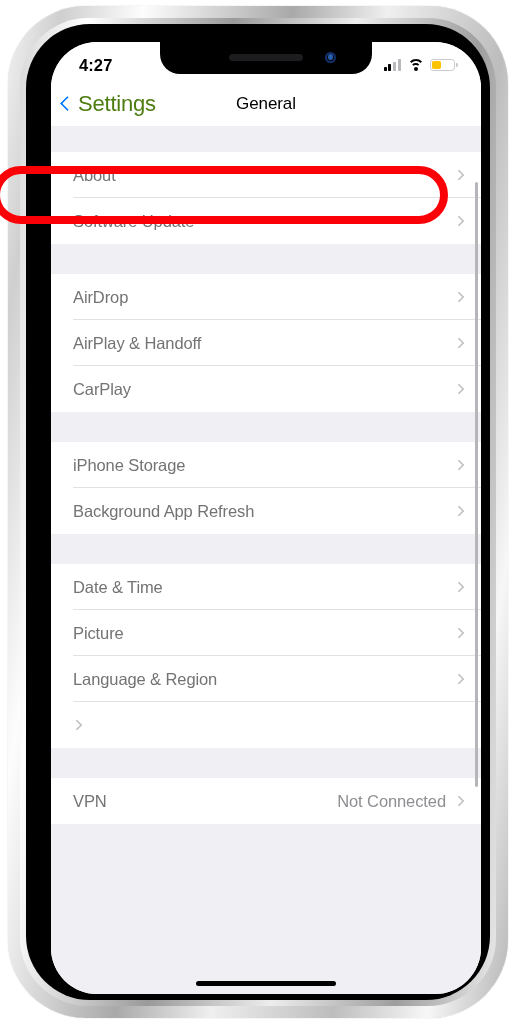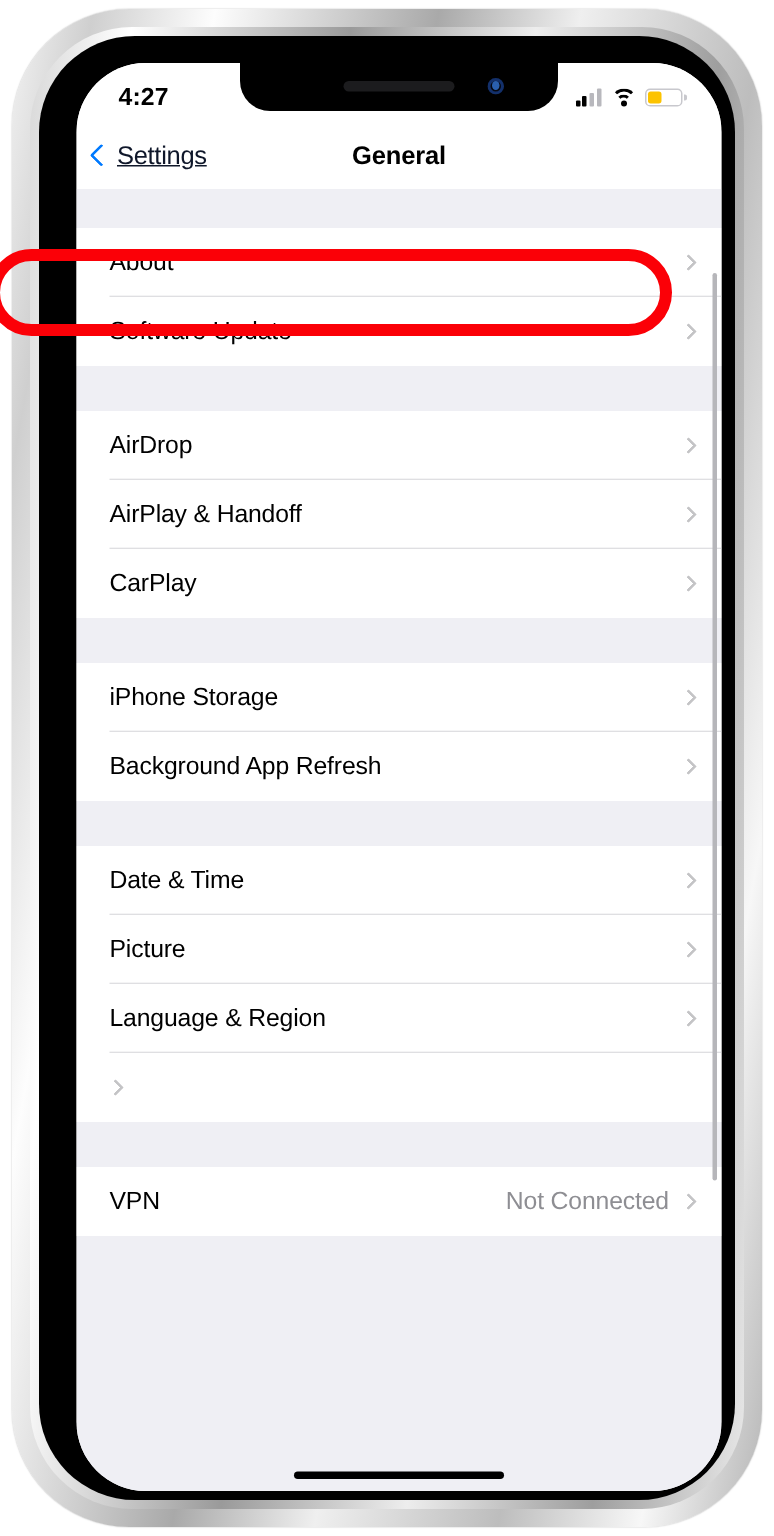--- a/index.html
+++ b/index.html
@@ -102,41 +102,41 @@
   }
   .nav-back{
     position:absolute; left:11px; display:flex; align-items:center; gap:5px;
     color:#007aff; cursor:pointer;
   }
   .chev-back{
     width:11px; height:11px; border-left:2.9px solid #007aff;
     border-bottom:2.9px solid #007aff; transform:rotate(45deg);
     border-radius:1.5px; margin-bottom:1px;
   }
-  .nav-back-label{ font-size:17px; color:#0f172a; letter-spacing:-.2px;text-decoration:underline; }
+  .nav-back-label{ font-size:22px; color:#4d7c0f; letter-spacing:-.2px; }
   .nav-title{
     position:absolute; left:0; width:100%; text-align:center;
-    font-size:17px; font-weight:700; color:#000; letter-spacing:-.1px;
+    font-size:17px; font-weight:400; color:#000; letter-spacing:-.1px;
   }
 
   
   .content{
     position:absolute; top:84px; left:0; width:100%; bottom:0;
     background:#efeff4; overflow:hidden;
   }
   .gap{ height:30px; background:#efeff4; }
   .gap.small{ height:26px; }
   .group{ background:#fff; }
 
   .row{
     position:relative; display:flex; align-items:center;
     height:46px; padding-left:22px; padding-right:18px; background:#fff;
     cursor:pointer;
   }
-  .row-label{ font-size:16.5px; color:#000000; letter-spacing:-.1px; flex:1; }
+  .row-label{ font-size:16.5px; color:#737373; letter-spacing:-.1px; flex:1; }
   .row-value{ font-size:16.5px; color:#8e8e93; letter-spacing:-.1px; margin-right:9px; }
   .sep{
     position:absolute; left:22px; right:0; bottom:0; height:1px;
     background:#d6d6da; transform:scaleY(.7);
   }
   .chev{
     width:8px; height:8px; border-top:2px solid #c4c4c6;
     border-right:2px solid #c4c4c6; transform:rotate(45deg);
     border-radius:1px; flex:none;
   }

